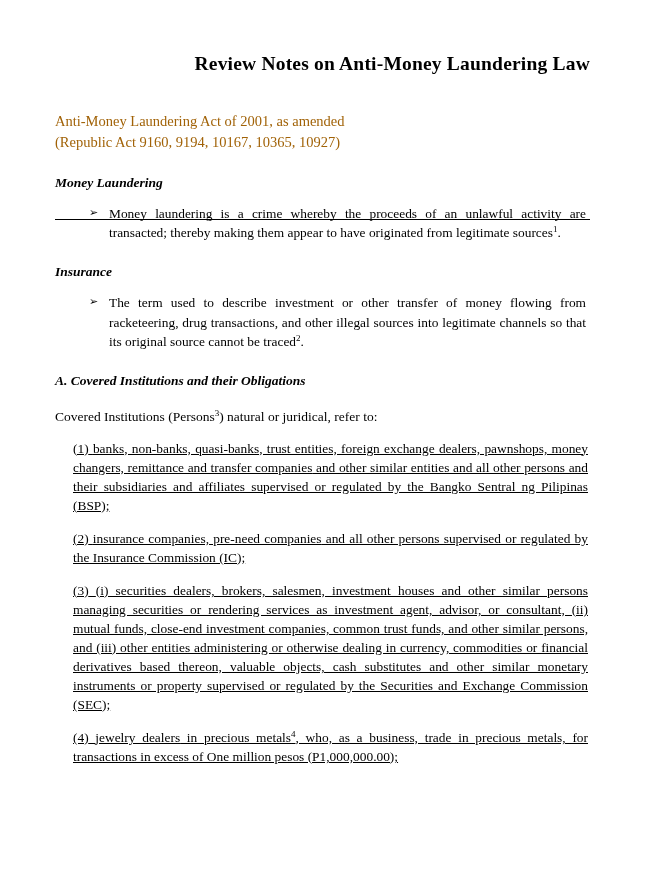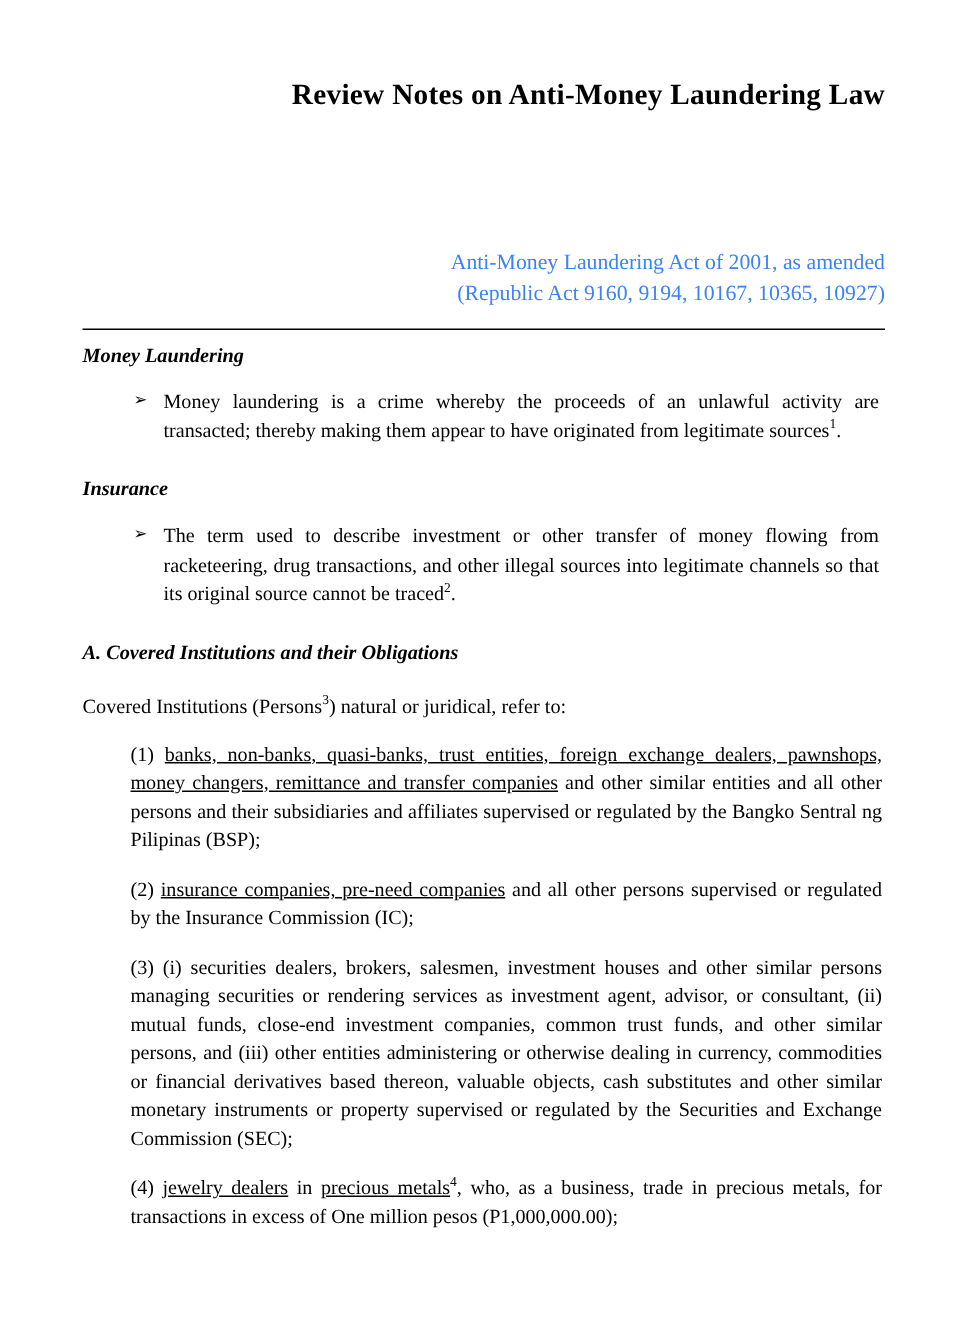--- a/index.html
+++ b/index.html
@@ -34,25 +34,25 @@
   .rule {
     border: none;
     border-top: 1px solid #000000;
     margin: 0;
     position: absolute;
     left: 55px;
     right: 55px;
     top: 167px;
   }
   .act-block {
-    text-align: right;
-    color: #3b82f6;
+    text-align: left;
+    color: #a16207;
     font-size: 14.5px;
     line-height: 1.45;
-    margin-top: 90px;
+    margin-top: 36px;
   }
   .act-line {
     display: block;
   }
   .section-head {
     font-weight: bold;
     font-size: 13.5px;
     margin-top: 20px;
     margin-bottom: 0;
     font-style: italic;
@@ -75,22 +75,23 @@
     flex: 1;
     font-size: 13.4px;
     line-height: 1.42;
     text-align: justify;
   }
   .para {
     font-size: 13.4px;
     line-height: 1.42;
     text-align: justify;
     margin-top: 14px;
-    margin-left: 32px;
+    margin-left: 18px;
     margin-right: 2px;
+    text-decoration: underline;
   }
   .head-spaced {
     margin-top: 22px;
   }
   .u {
     text-decoration: underline;
   }
   sup {
     font-size: 9px;
     line-height: 0;

